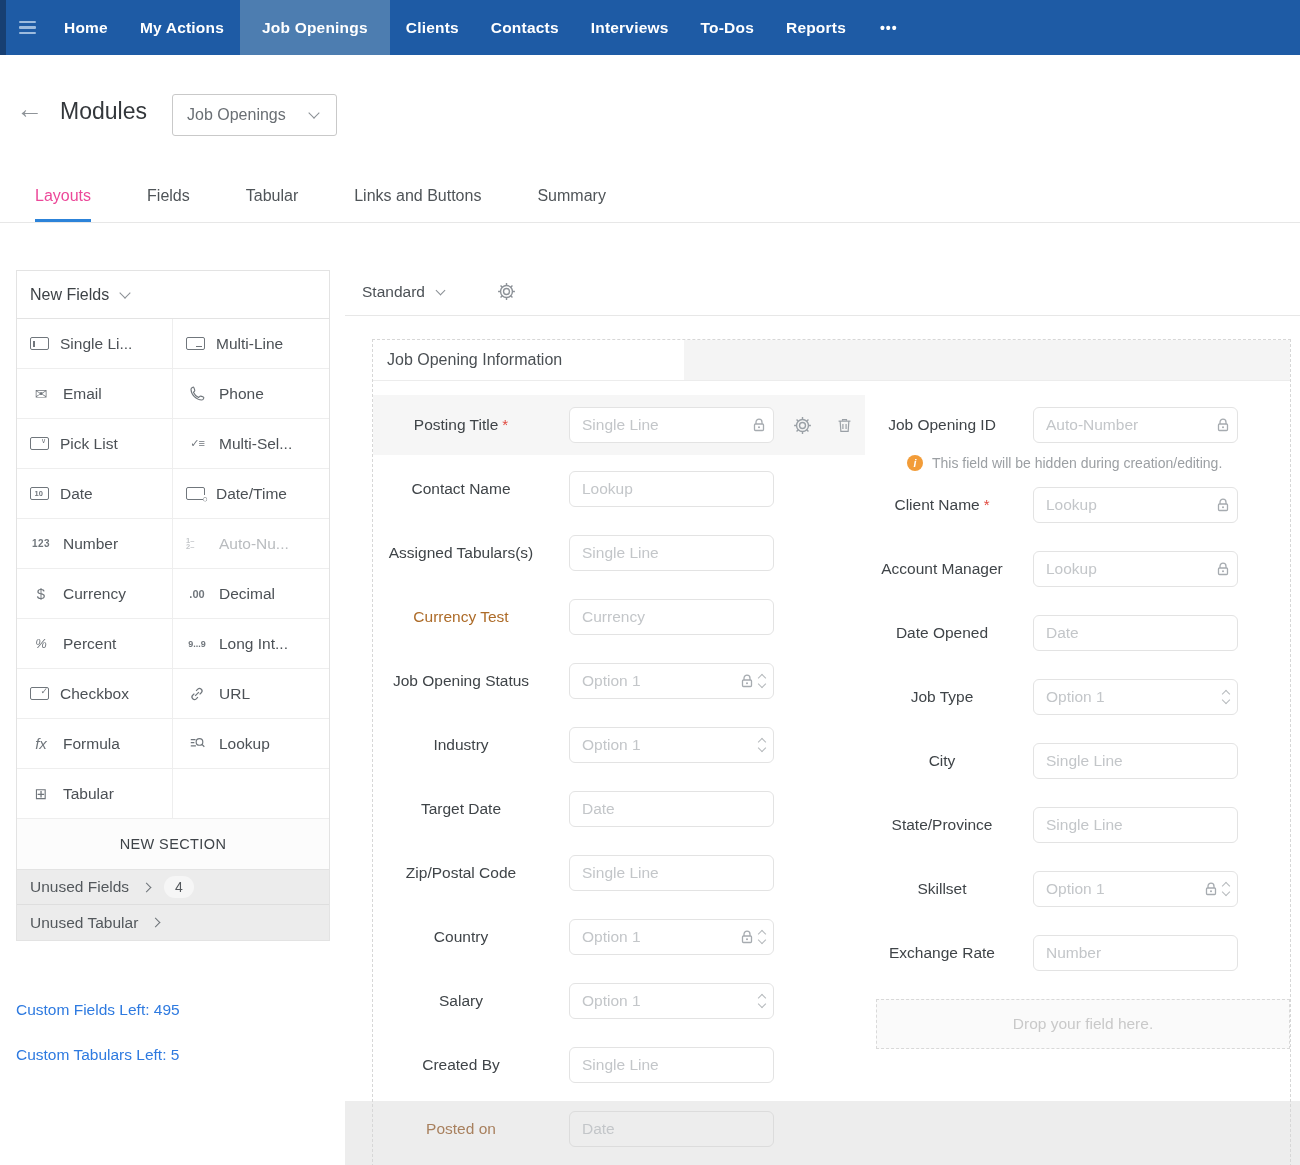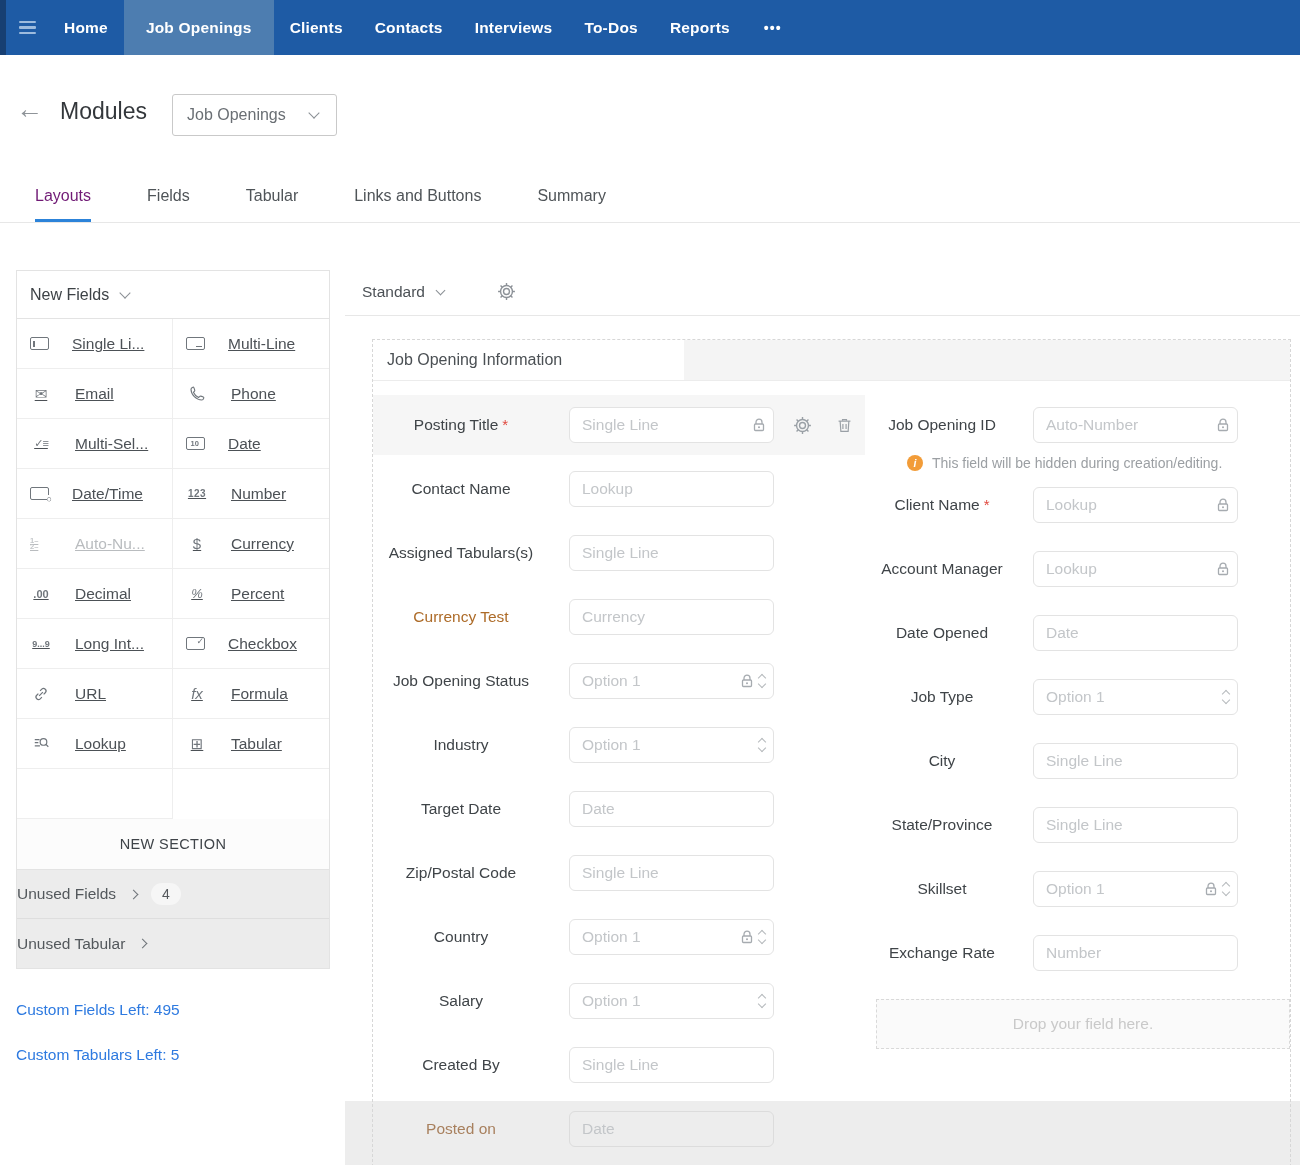--- a/index.html
+++ b/index.html
@@ -19,26 +19,26 @@
   .nav-more { padding:0 18px; display:flex; align-items:center; color:#fff; font-size:14px; font-weight:700; letter-spacing:1px; cursor:pointer; }
   
   .back-arrow { position:absolute; left:16px; top:96px; font-size:27px; color:#8f9499; cursor:pointer; line-height:1; }
   .page-title { position:absolute; left:60px; top:98px; font-size:23px; color:#33373b; font-weight:500; }
   .module-select { position:absolute; left:172px; top:94px; height:42px; min-width:165px; border:1px solid #c9c9c9; border-radius:3px;
     display:flex; align-items:center; gap:24px; padding:0 14px; font-size:16px; color:#6a6f74; background:#fff; cursor:pointer; }
   .chev { width:8px; height:8px; border-right:1.8px solid #8a8f94; border-bottom:1.8px solid #8a8f94; transform:rotate(45deg); margin-top:-4px; }
   
   .tabs-row { position:absolute; top:183px; left:0; right:0; height:40px; border-bottom:1px solid #e7e7e7; display:flex; gap:56px; padding-left:35px; }
   .tab { font-size:16px; color:#4f5458; padding-top:4px; cursor:pointer; height:100%; }
-  .tab.active { color:#701a75; border-bottom:3px solid #2c83d9; }
+  .tab.active { color:#ec4899; border-bottom:3px solid #2c83d9; }
   
   .sidebar { position:absolute; left:16px; top:270px; width:314px; border:1px solid #e3e3e3; background:#fff; }
   .sb-head { height:48px; border-bottom:1px solid #e3e3e3; display:flex; align-items:center; gap:12px; padding-left:13px; font-size:16px; color:#3d4246; cursor:pointer; }
   .sb-grid { display:grid; grid-template-columns:1fr 1fr; }
-  .sb-cell { height:50px; border-bottom:1px solid #eee; display:flex; align-items:center; gap:23px; padding-left:13px; font-size:15.5px; color:#4c5156; cursor:grab; background:#fff;text-decoration:underline; }
+  .sb-cell { height:50px; border-bottom:1px solid #eee; display:flex; align-items:center; gap:11px; padding-left:13px; font-size:15.5px; color:#4c5156; cursor:grab; background:#fff; }
   .sb-cell:nth-child(odd) { border-right:1px solid #eee; }
   .sb-cell.disabled { color:#b9bcbf; }
   .sb-cell.disabled .pbox, .sb-cell.disabled .pglyph { color:#c3c6c9; border-color:#c3c6c9; }
   .pbox { width:19px; height:13px; border:1.5px solid #70767c; border-radius:2px; position:relative; flex:0 0 auto; color:#70767c; }
   .i-single-line::after { content:""; position:absolute; left:2px; top:2.5px; width:1.5px; height:6px; background:#70767c; }
   .i-multi-line::after { content:""; position:absolute; right:2px; bottom:2px; width:6px; height:1.5px; background:#70767c; }
   .i-pick-list::after { content:"∨"; position:absolute; right:2px; top:-1px; font-size:7px; }
   .i-date::after { content:"10"; position:absolute; left:3.5px; top:1px; font-size:7.5px; font-weight:700; }
   .i-datetime::after { content:"○"; position:absolute; right:-4px; bottom:-5px; font-size:9px; background:#fff; line-height:1; }
   .i-checkbox::after { content:"✓"; position:absolute; right:0px; top:-2px; font-size:9px; font-weight:700; }
@@ -48,21 +48,21 @@
   .g-currency { font-size:15px; font-weight:400; }
   .g-decimal { font-size:11px; }
   .g-percent { font-size:13px; font-style:italic; font-weight:400; }
   .g-long-integer { font-size:9px; }
   .g-formula { font-size:15px; font-style:italic; font-weight:400; }
   .g-tabular { font-size:15px; font-weight:400; }
   .g-email { font-size:15px; font-weight:400; }
   .g-multi-select { font-size:11px; letter-spacing:-1px; }
   .psvg { width:22px; display:flex; justify-content:center; color:#70767c; flex:0 0 auto; }
   .sb-newsection { height:51px; display:flex; align-items:center; justify-content:center; font-size:14.5px; color:#3f4449; letter-spacing:.4px; border-bottom:1px solid #e3e3e3; background:#fcfcfc; cursor:pointer; font-weight:500; }
-  .sb-unused { height:49px; background:#ececec; display:flex; align-items:center; gap:14px; font-size:15.5px; color:#53585c; border-bottom:1px solid #dedede; cursor:pointer; }
+  .sb-unused { height:35px; background:#ececec; display:flex; align-items:center; gap:14px; padding-left:13px; font-size:15.5px; color:#53585c; border-bottom:1px solid #dedede; cursor:pointer; }
   .chev-r { width:7px; height:7px; border-top:1.8px solid #6d7378; border-right:1.8px solid #6d7378; transform:rotate(45deg); }
   .badge { background:#f6f6f6; border-radius:11px; padding:3px 11px; font-size:14px; color:#54585c; }
   .sb-link { position:absolute; left:16px; font-size:15.5px; color:#2e7ae0; cursor:pointer; }
   
   .canvas { position:absolute; left:345px; top:268px; width:955px; bottom:0; }
   .layout-bar { height:48px; display:flex; align-items:center; padding-left:17px; border-bottom:1px solid #e7e7e7; }
   .layout-name { font-size:15.5px; color:#4c5156; margin-right:12px; cursor:pointer; }
   .layout-bar .chev { margin-top:-3px; width:7px; height:7px; }
   .gear-btn { margin-left:52px; color:#8d9298; cursor:pointer; display:flex; }
   .gray-strip { position:absolute; left:0; right:0; top:833px; height:64px; background:#ededed; }
@@ -98,20 +98,21 @@
 
 <div class="topnav">
   <div class="nav-edge"></div>
   <div class="nav-burger">
       <span></span>
       <span></span>
       <span></span>
     </div>
   <div id="nav-items" style="display:flex;align-items:stretch;">
       <div class="nav-item">Home</div>
+      <div class="nav-item">My Actions</div>
       <div class="nav-item active">Job Openings</div>
       <div class="nav-item">Clients</div>
       <div class="nav-item">Contacts</div>
       <div class="nav-item">Interviews</div>
       <div class="nav-item">To-Dos</div>
       <div class="nav-item">Reports</div>
     </div>
   <div class="nav-more">•••</div>
 </div>
 
@@ -148,20 +149,24 @@
         <span class="pglyph g-email">✉</span>
         <span>Email</span>
       </div>
       <div class="sb-cell">
         <span class="psvg">
           <svg viewBox="0 0 24 24" width="18" height="18">
             <path d="M7.8 3.5c.6 1.5 1 2.6 1.2 3.6.1.4 0 .8-.3 1.1L7.2 9.7c1.3 2.9 3.9 5.6 6.9 7l1.6-1.5c.3-.3.7-.4 1.1-.3 1 .2 2.1.6 3.6 1.2.5.2.8.8.6 1.3-.5 1.6-1.3 2.6-2.6 2.6C11 20 4 13 4 5.6c0-1.3 1-2.1 2.5-2.7.5-.2 1.1.1 1.3.6z" fill="none" stroke="currentColor" stroke-width="1.5"></path>
           </svg>
         </span>
         <span>Phone</span>
+      </div>
+      <div class="sb-cell">
+        <span class="pbox i-pick-list"></span>
+        <span>Pick List</span>
       </div>
       <div class="sb-cell">
         <span class="pglyph g-multi-select">✓≡</span>
         <span>Multi-Sel...</span>
       </div>
       <div class="sb-cell">
         <span class="pbox i-date"></span>
         <span>Date</span>
       </div>
       <div class="sb-cell">

